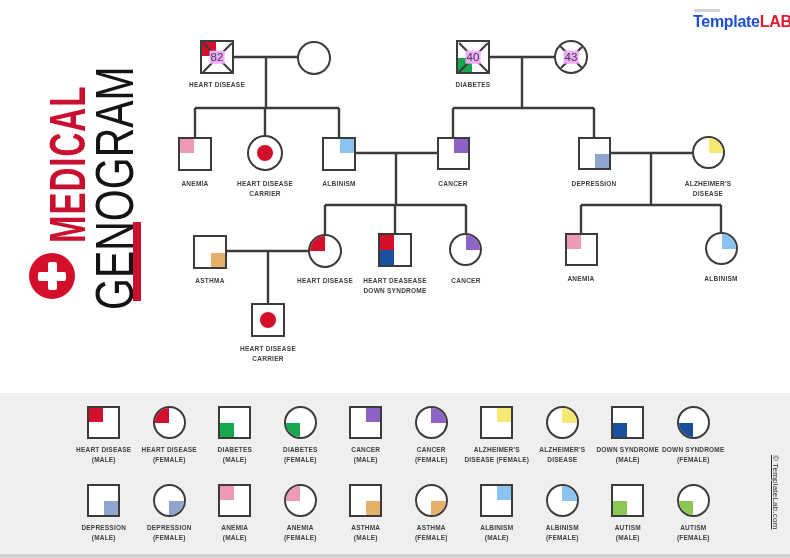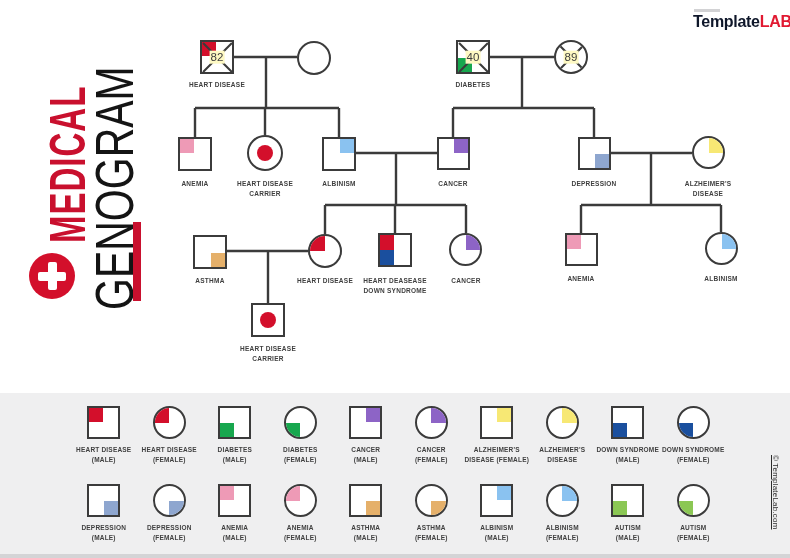--- a/index.html
+++ b/index.html
@@ -15,39 +15,39 @@
     transform:rotate(-90deg) scale(1,1.30);font-size:41px;font-weight:400;
     letter-spacing:0px;color:#141414;line-height:46px;}
   .brand-bar{position:absolute;left:133px;top:222px;width:8px;height:79px;background:#c9102e;}
   .brand-cross{position:absolute;left:29px;top:253px;width:46px;height:46px;border-radius:50%;background:#d30f2b;}
   .brand-cross span{position:absolute;background:#fff;border-radius:2px;}
   .brand-cross .h{left:9px;top:18.5px;width:28px;height:9px;}
   .brand-cross .v{left:18.5px;top:9px;width:9px;height:28px;}
 
   
   .logo{position:absolute;left:693px;top:13px;font-size:16px;font-weight:700;letter-spacing:-0.3px;cursor:pointer;}
-  .logo .p1{color:#0f172a;}
+  .logo .p1{color:#1d4ed8;}
   .logo .p2{color:#e11931;}
   .logo-fineprint{position:absolute;left:694px;top:9px;width:26px;height:3px;background:#c7c7c9;opacity:.8;}
 
   
   .connectors{position:absolute;left:0;top:0;}
 
   
   .node{position:absolute;box-sizing:border-box;border:2.5px solid #3b3b3b;background:#fff;}
   .node.circle{border-radius:50%;overflow:hidden;}
   .s34{width:34px;height:34px}.s33{width:33px;height:33px}.s36{width:36px;height:36px}
   .patch{position:absolute;width:48%;height:48%;}
   .circle .patch{width:50%;height:50%;}
   .patch.tl{left:0;top:0}.patch.tr{right:0;top:0}.patch.bl{left:0;bottom:0}.patch.br{right:0;bottom:0}
   .patch.lt{left:0;top:0;width:48%;height:50%}
   .patch.lb{left:0;bottom:0;width:48%;height:50%}
   .dot{position:absolute;left:50%;top:50%;transform:translate(-50%,-50%);width:16px;height:16px;border-radius:50%;}
   .xmark{position:absolute;inset:-2.5px;width:calc(100% + 5px);height:calc(100% + 5px);}
-  .age{position:absolute;left:50%;top:50%;transform:translate(-50%,-50%);background:#fef9c3;
+  .age{position:absolute;left:50%;top:50%;transform:translate(-50%,-50%);background:#f0abfc;
     font-size:11.5px;color:#3f3f3f;padding:0 1px;line-height:1.1;}
 
   
   .nlabel{position:absolute;width:120px;text-align:center;font-size:6.5px;font-weight:700;
     letter-spacing:.25px;line-height:10px;color:#3f3f3f;white-space:pre-line;}
 
   
   .legend-band{position:absolute;left:0;top:393px;width:790px;height:165px;background:#efeff0;}
   .legend-strip{position:absolute;left:0;top:554px;width:790px;height:4px;background:#d4d4d6;}
   .legend-row{position:absolute;left:71px;width:655px;display:flex;}
@@ -100,21 +100,21 @@
     <span class="patch bl" style="background-color: rgb(23, 167, 78);"></span>
     <svg class="xmark" viewBox="0 0 34 34" preserveAspectRatio="none">
         <path d="M3 3L31 31M31 3L3 31" stroke="#3b3b3b" stroke-width="2" fill="none"></path>
       </svg>
     <span class="age">40</span>
   </div>
   <div class="node circle s34" style="left:554px;top:40px">
     <svg class="xmark" viewBox="0 0 34 34" preserveAspectRatio="none">
         <path d="M3 3L31 31M31 3L3 31" stroke="#3b3b3b" stroke-width="2" fill="none"></path>
       </svg>
-    <span class="age">89</span>
+    <span class="age">43</span>
   </div>
 
   <div class="node square s34" style="left:178px;top:137px">
     <span class="patch tl" style="background-color: rgb(238, 154, 182);"></span>
   </div>
   <div class="node circle s36" style="left:247px;top:135px">
     <span class="dot" style="background-color: rgb(211, 15, 43);"></span>
   </div>
   <div class="node square s34" style="left:322px;top:137px">
     <span class="patch tr" style="background-color: rgb(138, 194, 240);"></span>

